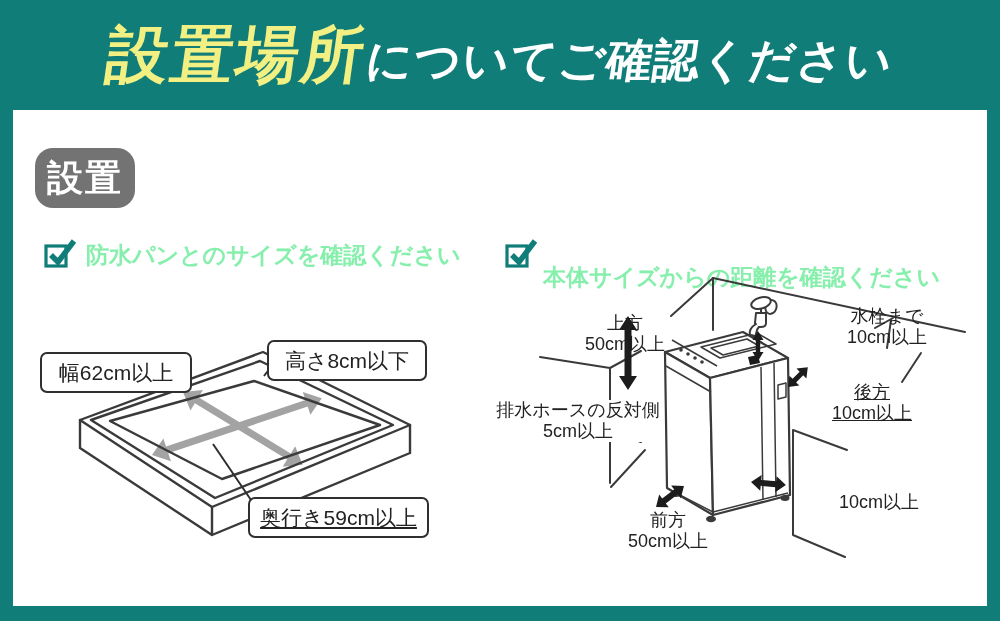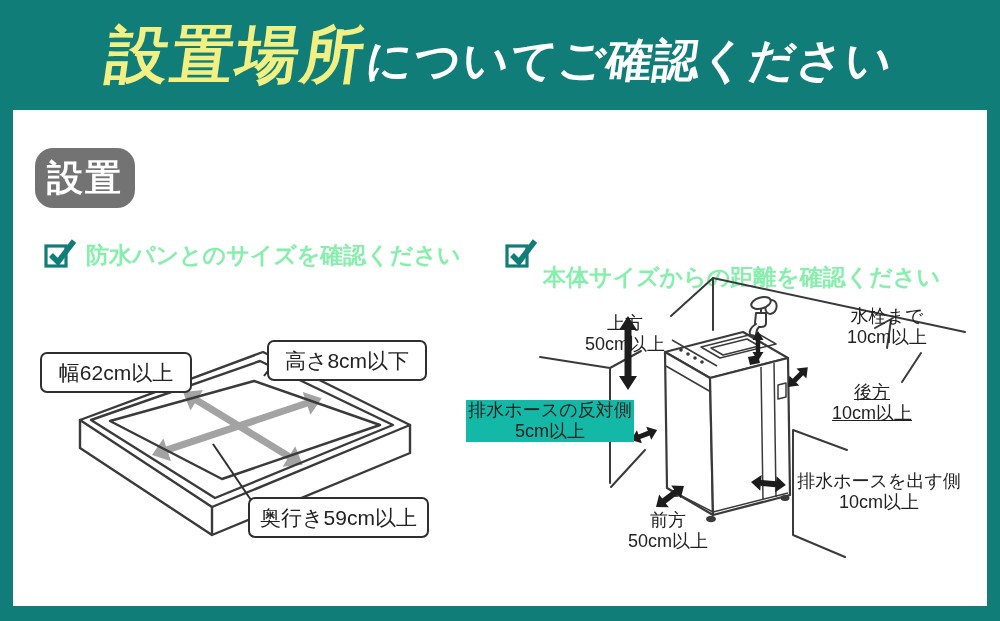--- a/index.html
+++ b/index.html
@@ -45,21 +45,21 @@
   .callout{
     border:2px solid #2f2f2f;border-radius:7px;background:#fff;
     display:flex;align-items:center;justify-content:center;
     font-size:21px;font-weight:500;color:#222;white-space:nowrap;
   }
   
   .mlabel{
     font-size:18px;font-weight:500;color:#222;
     text-align:center;line-height:1.17;white-space:nowrap;
   }
-  .mlabel.bg{background:#14b8a6;}
+  .mlabel.bg{background:#ffffff;margin-left:28px;}
   svg{display:block;}
 </style>
 </head>
 <body>
 
 <div class="abs header">
   <div class="header-line">
     <span class="title-highlight">設置場所</span>
       <span class="title-rest">についてご確認ください</span>
   </div>
@@ -101,21 +101,21 @@
 
   <g stroke="#2f2f2f" stroke-width="2" fill="none">
     <path d="M132,67 L153,90"></path>
     <path d="M253,51 L234,76"></path>
     <path d="M221,200 L183,144"></path>
   </g>
 </svg>
 
 <div class="abs callout" style="left:40px;top:332px;width:148px;height:37px;margin-top:20px;">幅62cm以上</div>
 <div class="abs callout" style="left:267px;top:316px;width:156px;height:37px;margin-top:24px;">高さ8cm以下</div>
-<div class="abs callout" style="left:248px;top:497px;width:177px;height:37px;">奥行き59cm以上</div>
+<div class="abs callout" style="left:248px;top:497px;width:177px;height:37px;text-decoration:underline;">奥行き59cm以上</div>
 
 <svg class="abs" style="left:495px;top:270px;" width="475" height="335" viewBox="0 0 475 335">
 
   <g stroke="#3a3a3a" stroke-width="2" fill="none" stroke-linejoin="round" stroke-linecap="round">
     <path d="M218,8 L218,60"></path>
     <path d="M218,8 L176,46"></path>
     <path d="M218,8 L470,62"></path>
     <path d="M380,58 L398,48 M396,50 L392,78"></path>
     <path d="M115,98 L45,87 M115,98 L146,81 M115,98 L115,213"></path>
     <path d="M116,217 L150,180"></path>
@@ -196,15 +196,15 @@
 </div>
 <div class="abs mlabel bg" style="left:466px;top:400px;width:168px;">
   <span>排水ホースの反対側</span><br>
   <span>5cm以上</span>
 </div>
 <div class="abs mlabel" style="left:614px;top:510px;width:108px;">
   <span>前方</span><br>
   <span>50cm以上</span>
 </div>
 <div class="abs mlabel" style="left:793px;top:471px;width:172px;">
-  <span>排水ホースを出す側</span><br>
+  <br>
   <span>10cm以上</span>
 </div>
 
 </body></html>

